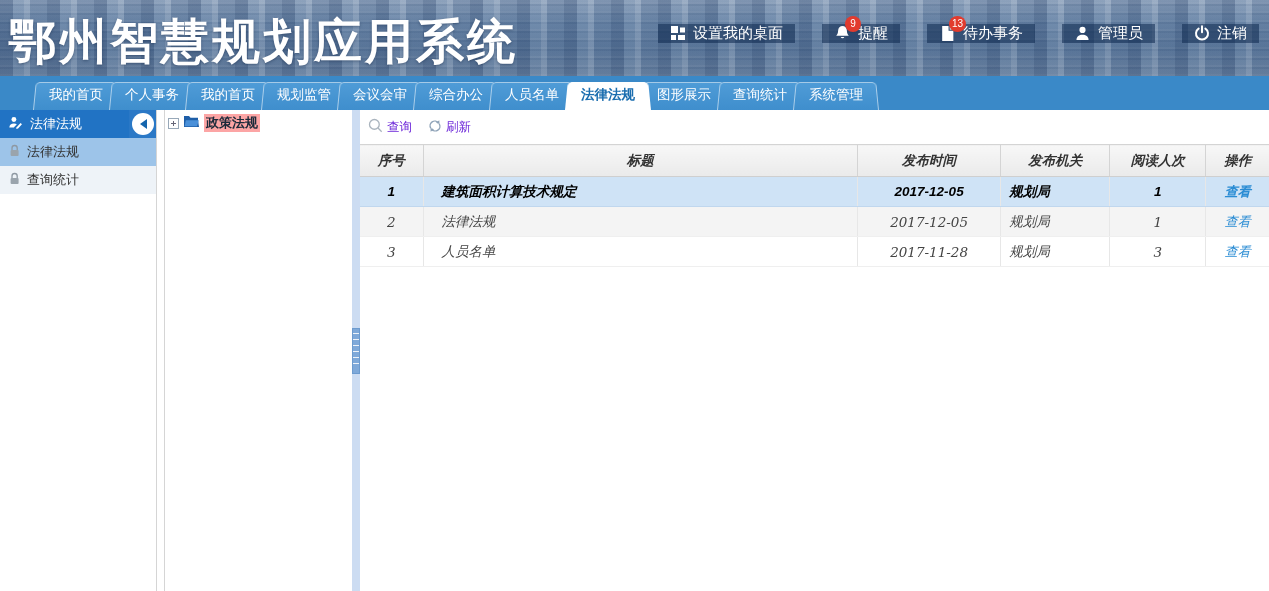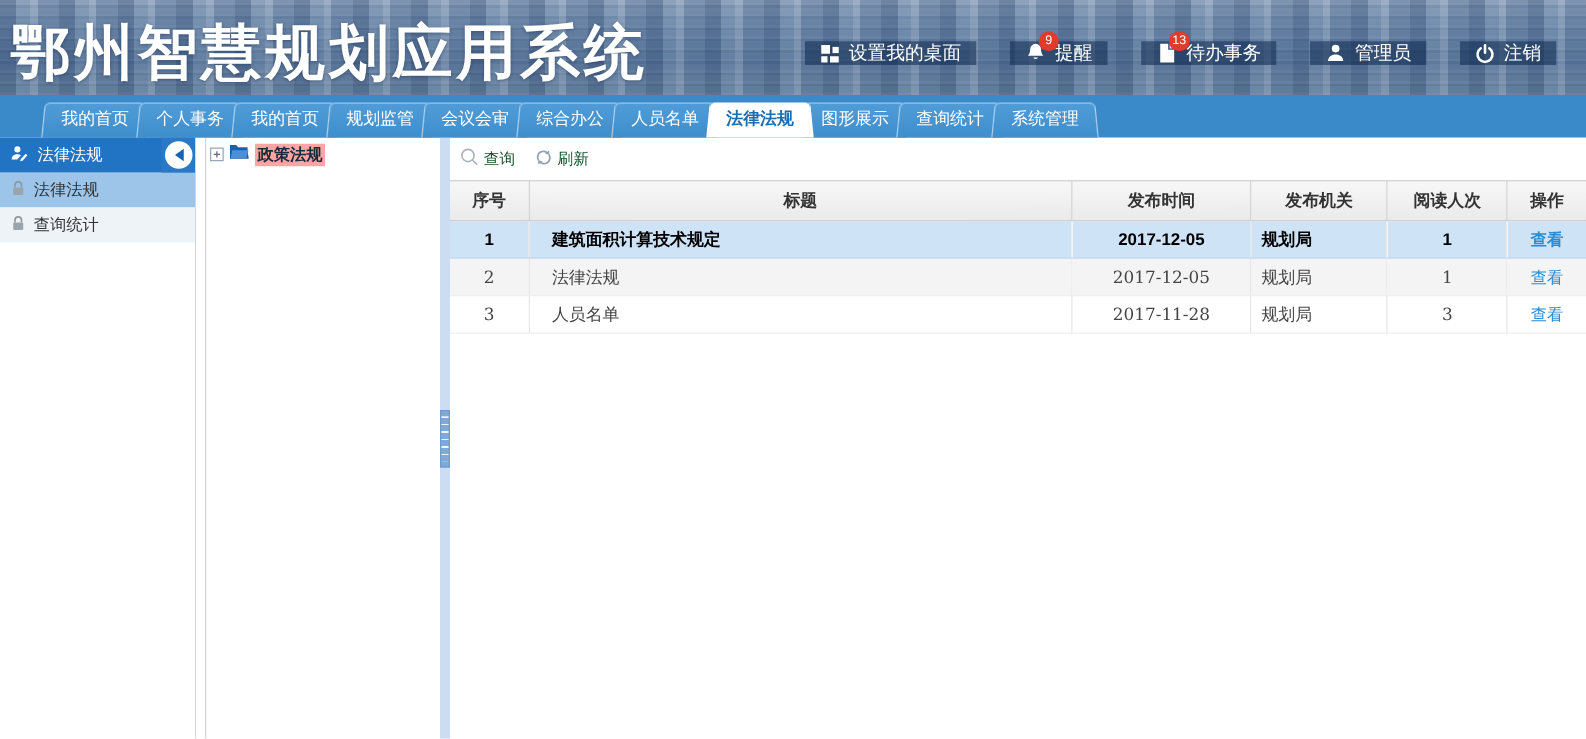--- a/index.html
+++ b/index.html
@@ -15,22 +15,22 @@
       repeating-linear-gradient(90deg, rgba(24,52,94,.30) 0 13px, rgba(130,158,188,.18) 13px 24px, rgba(214,226,238,.28) 24px 30px, rgba(60,90,130,.22) 30px 47px),
       repeating-linear-gradient(0deg, rgba(255,255,255,.10) 0 2px, rgba(0,0,0,0) 2px 7px, rgba(30,60,100,.12) 7px 9px),
       linear-gradient(180deg, #b3c4d8 0%, #8ca7c4 28%, #7b97b6 62%, #94aac1 100%);
   }
   .banner-title {
     position: absolute; left: 8px; top: 10px;
     font-size: 48px; font-weight: bold; color: #fff; letter-spacing: 3px;
     text-shadow: 0 1px 3px rgba(20,40,70,.45); white-space: nowrap;
   }
   .banner-actions {
-    position: absolute; right: 24px; top: 14px;
-    display: flex; align-items: flex-end; gap: 27px; height: 38px;
+    position: absolute; right: 10px; top: 14px;
+    display: flex; align-items: center; gap: 27px; height: 38px;
   }
   .banner-item {
     display: flex; align-items: center; gap: 7px; padding: 0 12px;
     background: rgba(13,40,78,.55); color: #fff; font-size: 15px;
     cursor: pointer; white-space: nowrap;
   }
   .banner-item .ico { position: relative; display: inline-flex; }
   .badge {
     position: absolute; top: -9px; right: -10px; min-width: 16px; height: 16px;
     background: #e23b2e; color: #fff; border-radius: 50%;
@@ -106,23 +106,23 @@
     position: absolute; left: 0; top: 218px; width: 8px; height: 46px;
     background:
       repeating-linear-gradient(180deg, rgba(255,255,255,.85) 0 1px, rgba(0,0,0,0) 1px 6px) 0 4px / 100% calc(100% - 8px) no-repeat,
       #7fa9d9;
     border: 1px solid #6c9bcf;
   }
 
   
   .main { flex: 1; display: flex; flex-direction: column; background: #fff; }
   .toolbar { height: 34px; display: flex; align-items: center; gap: 16px; padding-left: 8px; }
-  .tool-btn { display: flex; align-items: center; gap: 4px; font-size: 12.5px; color: #14532d; cursor: pointer; text-align: right; }
-
-  table.grid { width: 100%; border-collapse: collapse; table-layout: fixed; }
+  .tool-btn { display: flex; align-items: center; gap: 4px; font-size: 12.5px; color: #6d28d9; cursor: pointer; text-align: right; }
+
+  table.grid { width: 100%; border-collapse: collapse; table-layout: fixed; font-style: italic; }
   .grid thead th {
     height: 32px; background: linear-gradient(#f7f7f7, #eaeaea);
     border-top: 1px solid #d4d4d4; border-bottom: 1px solid #cfcfcf;
     border-right: 1px solid #d4d4d4;
     font-size: 13.5px; font-weight: bold; color: #333; text-align: center;
   }
   .grid thead th:last-child { border-right: none; }
   .grid tbody td {
     height: 30px; font-size: 13.5px; color: #444;
     border-right: 1px solid #e7e7e7; border-bottom: 1px solid #efefef;

